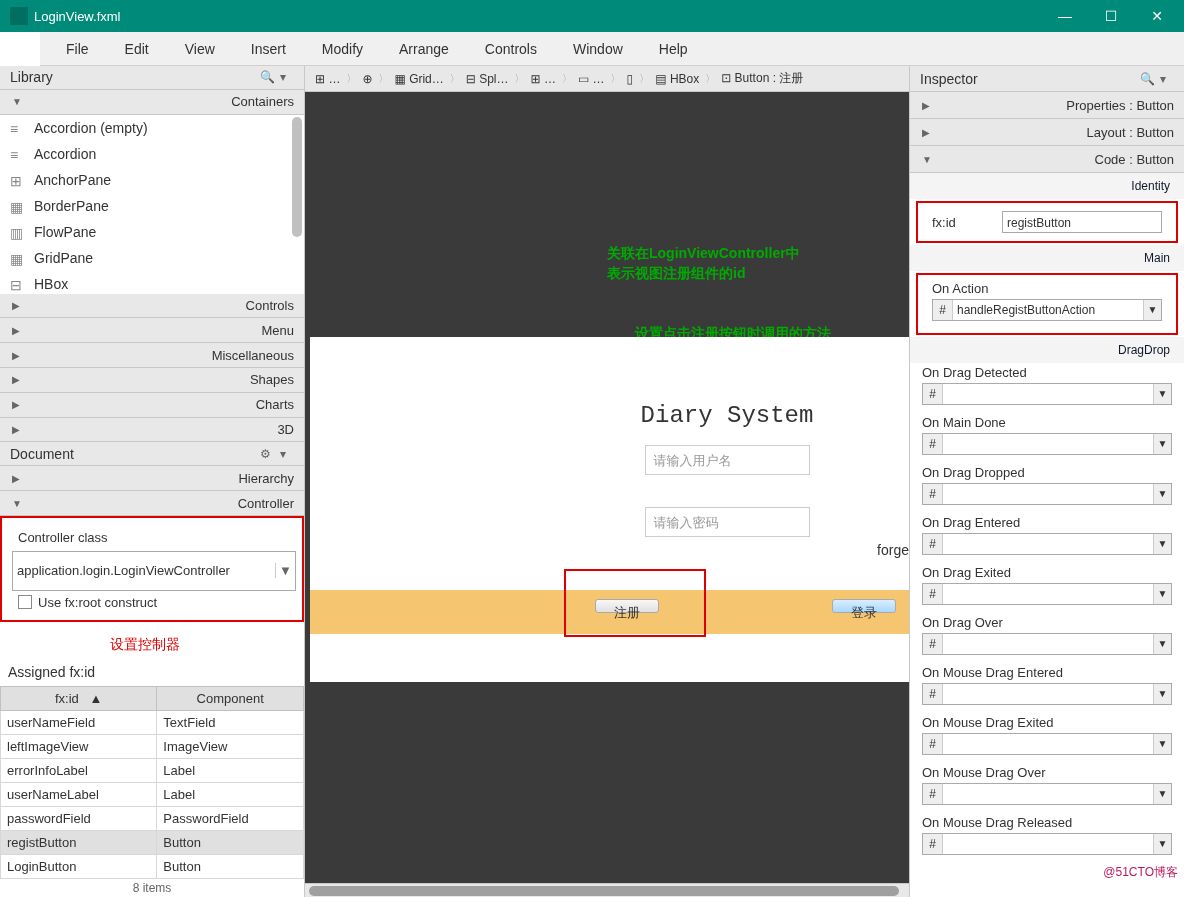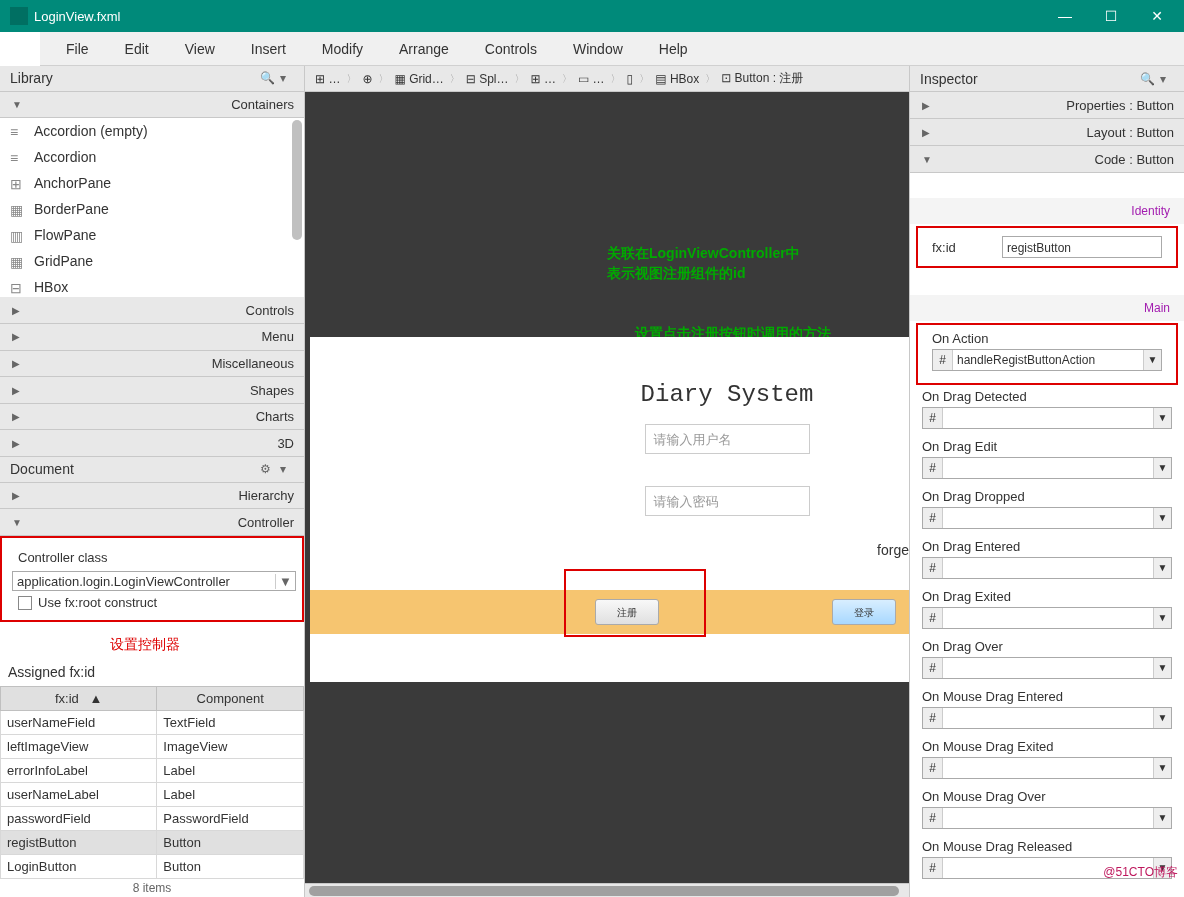--- a/index.html
+++ b/index.html
@@ -30,21 +30,21 @@
 .acc-icon::before { content: "≡"; color: #888; }
 .anchor-icon::before { content: "⊞"; color: #888; }
 .border-icon::before { content: "▦"; color: #888; }
 .flow-icon::before { content: "▥"; color: #888; }
 .grid-icon::before { content: "▦"; color: #888; }
 .hbox-icon::before { content: "⊟"; color: #888; }
 
 .scrollbar-v { position: absolute; right: 2px; top: 2px; width: 10px; height: 120px; background: #c0c0c0; border-radius: 5px; }
 .red-box { border: 2px solid #d00; padding: 4px 8px 6px; }
 .ctrl-class { padding: 8px 8px 6px; font-size: 13px; }
-.combo { width: 100%; height: 20px; border: 1px solid #aaa; margin-top: 4px; display: flex; align-items: center; padding: 4px 4px; background: #fff; position: relative; }
+.combo { width: 100%; height: 40px; border: 1px solid #aaa; margin-top: 4px; display: flex; align-items: center; padding: 4px 4px; background: #fff; position: relative; }
 .combo .dd { position: absolute; right: 0; width: 20px; text-align: center; color: #666; border-left: 1px solid #ccc; }
 .checkbox-row { display: flex; align-items: center; padding: 4px 8px; font-size: 13px; }
 .checkbox-row .cb { width: 14px; height: 14px; border: 1px solid #888; margin-right: 6px; }
 .red-label { color: #d00; font-size: 14px; padding: 14px 0 4px 110px; }
 
 .assigned { padding: 6px 8px; font-size: 14px; }
 .fxid-table { width: 100%; border-collapse: collapse; font-size: 13px; }
 .fxid-table th { background: #e0e0e0; border: 1px solid #c0c0c0; padding: 4px 6px; text-align: center; font-weight: normal; }
 .fxid-table td { border: 1px solid #d8d8d8; padding: 4px 6px; }
 .fxid-table tr.sel td { background: #e0e0e0; }
@@ -52,34 +52,34 @@
 
 .center { flex: 1; display: flex; flex-direction: column; background: #3a3a3a; }
 .breadcrumb { height: 26px; background: #e8e8e8; border-bottom: 1px solid #c8c8c8; display: flex; align-items: center; padding: 0 6px; font-size: 12px; overflow: hidden; }
 .bc-item { padding: 0 4px; display: flex; align-items: center; white-space: nowrap; }
 .bc-sep::after { content: "〉"; color: #999; font-size: 10px; padding: 0 2px; }
 
 .canvas { flex: 1; position: relative; }
 .annotation { position: absolute; color: #0a0; font-size: 14px; font-weight: bold; line-height: 1.4; }
 .preview-pane { position: absolute; left: 5px; top: 245px; right: 0; height: 345px; background: #fff; display: flex; }
 .preview-left { width: 235px; background: #fff; }
-.preview-right { flex: 1; padding: 19px 20px; position: relative; }
+.preview-right { flex: 1; padding: 40px 20px; position: relative; }
 .diary-title { font-family: "Courier New", monospace; font-size: 24px; text-align: center; margin-top: 25px; }
 .input-field { width: 165px; height: 30px; border: 1px solid #ccc; padding: 0 8px; margin: 16px auto 0; display: block; font-size: 13px; color: #999; line-height: 30px; }
 .forget { position: absolute; right: 0; top: 205px; font-size: 14px; }
 .button-row { position: absolute; left: 0; right: 0; top: 253px; height: 44px; background: #f6c570; }
-.btn { position: absolute; width: 64px; height: 26px; background: linear-gradient(#f8f8f8,#e0e0e0); border: 1px solid #aaa; border-radius: 3px; text-align: center; line-height: 26px; font-size: 10px; top: 9px; }
+.btn { position: absolute; width: 64px; height: 14px; background: linear-gradient(#f8f8f8,#e0e0e0); border: 1px solid #aaa; border-radius: 3px; text-align: center; line-height: 26px; font-size: 13px; top: 9px; }
 .btn.regist { left: 285px; }
 .btn.login { left: 522px; background: linear-gradient(#d8eeff,#a8d8ff); }
 .sel-outline { position: absolute; border: 2px solid #d00; }
 .hscroll { height: 14px; background: #e8e8e8; border-top: 1px solid #c8c8c8; }
 .hscroll .thumb { height: 10px; margin: 2px 4px; background: #a0a0a0; border-radius: 5px; width: 590px; }
 
 .right { width: 275px; border-left: 1px solid #c8c8c8; display: flex; flex-direction: column; overflow: hidden; }
-.insp-sub { text-align: right; padding: 6px 14px; font-size: 12px; color: #a21caf; background: #f4f4f4; margin-top: 25px; }
+.insp-sub { text-align: right; padding: 6px 14px; font-size: 12px; color: #0f172a; background: #f4f4f4; }
 .insp-row { padding: 4px 12px; display: flex; align-items: center; }
 .insp-row label { width: 70px; font-size: 13px; }
 .insp-row .txt { flex: 1; height: 22px; border: 1px solid #aaa; padding: 0 4px; font-size: 12px; line-height: 22px; }
 .insp-field { padding: 2px 12px 8px; }
 .insp-field .lbl { font-size: 13px; margin-bottom: 3px; }
 .hash-combo { display: flex; height: 22px; border: 1px solid #aaa; }
 .hash-combo .hash { width: 20px; text-align: center; line-height: 20px; background: #eee; border-right: 1px solid #ccc; font-size: 12px; }
 .hash-combo .val { flex: 1; padding: 0 4px; line-height: 20px; font-size: 12px; }
 .hash-combo .dd { width: 18px; text-align: center; border-left: 1px solid #ccc; background: #eee; line-height: 20px; font-size: 10px; }
 .red-outline { border: 2px solid #d00; margin: 2px 6px; padding: 4px 2px; }
@@ -320,31 +320,32 @@
     <div class="red-outline">
       <div class="insp-field">
         <div class="lbl">On Action</div>
         <div class="hash-combo">
           <span class="hash">#</span>
           <span class="val">handleRegistButtonAction</span>
           <span class="dd">▼</span>
         </div>
       </div>
     </div>
+    <div class="insp-sub">DragDrop</div>
     <div id="events">
         <div class="insp-field">
           <div class="lbl">On Drag Detected</div>
           <div class="hash-combo">
             <span class="hash">#</span>
             <span class="val"></span>
             <span class="dd">▼</span>
           </div>
         </div>
         <div class="insp-field">
-          <div class="lbl">On Drag Edit</div>
+          <div class="lbl">On Main Done</div>
           <div class="hash-combo">
             <span class="hash">#</span>
             <span class="val"></span>
             <span class="dd">▼</span>
           </div>
         </div>
         <div class="insp-field">
           <div class="lbl">On Drag Dropped</div>
           <div class="hash-combo">
             <span class="hash">#</span>

